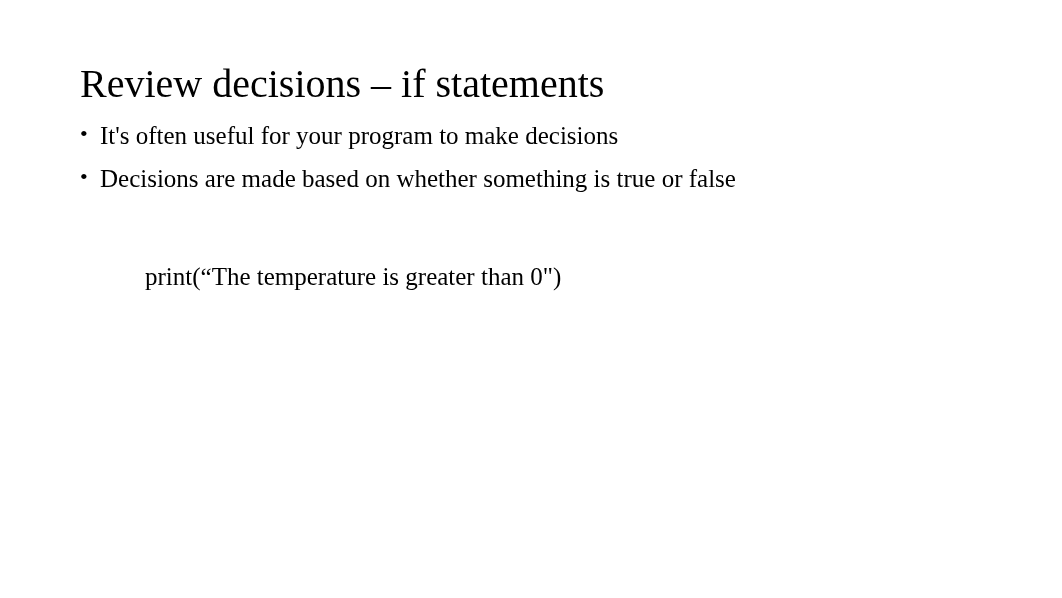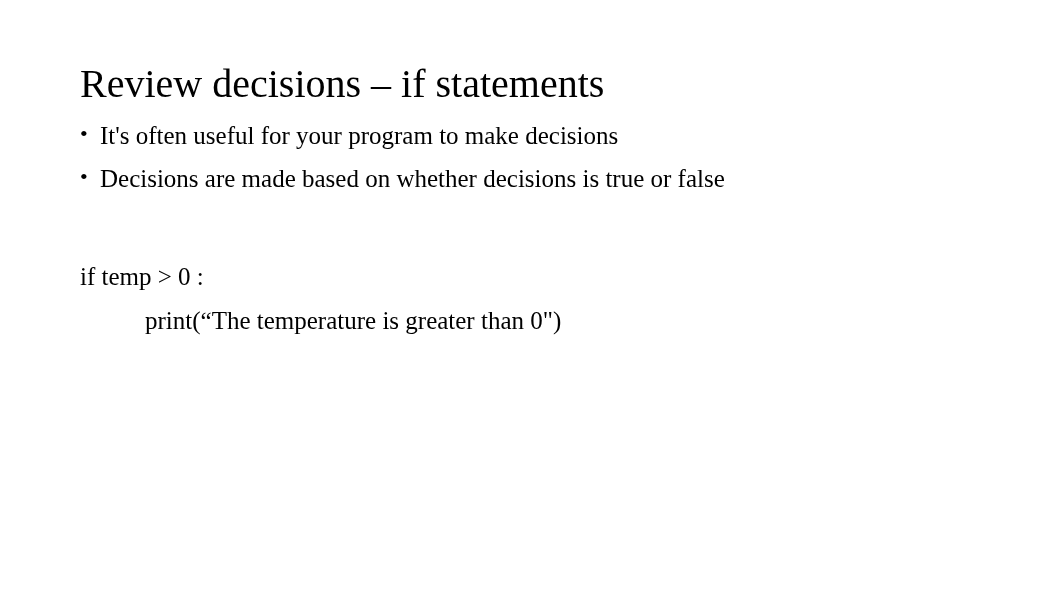--- a/index.html
+++ b/index.html
@@ -49,19 +49,18 @@
       padding-left: 65px;
     }
   </style>
 </head>
 <body>
 
 <h1 class="title">Review decisions – if statements</h1>
 
 <ul class="bullets">
   <li>It's often useful for your program to make decisions</li>
-  <li>Decisions are made based on whether decisions is true or false</li>
+  <li>Decisions are made based on whether something is true or false</li>
 </ul>
 
 <div class="code-block">
-  <span class="code-line-1">if temp &gt; 0 :</span>
   <span class="code-line-2">print(“The temperature is greater than 0")</span>
 </div>
 
 </body></html>

